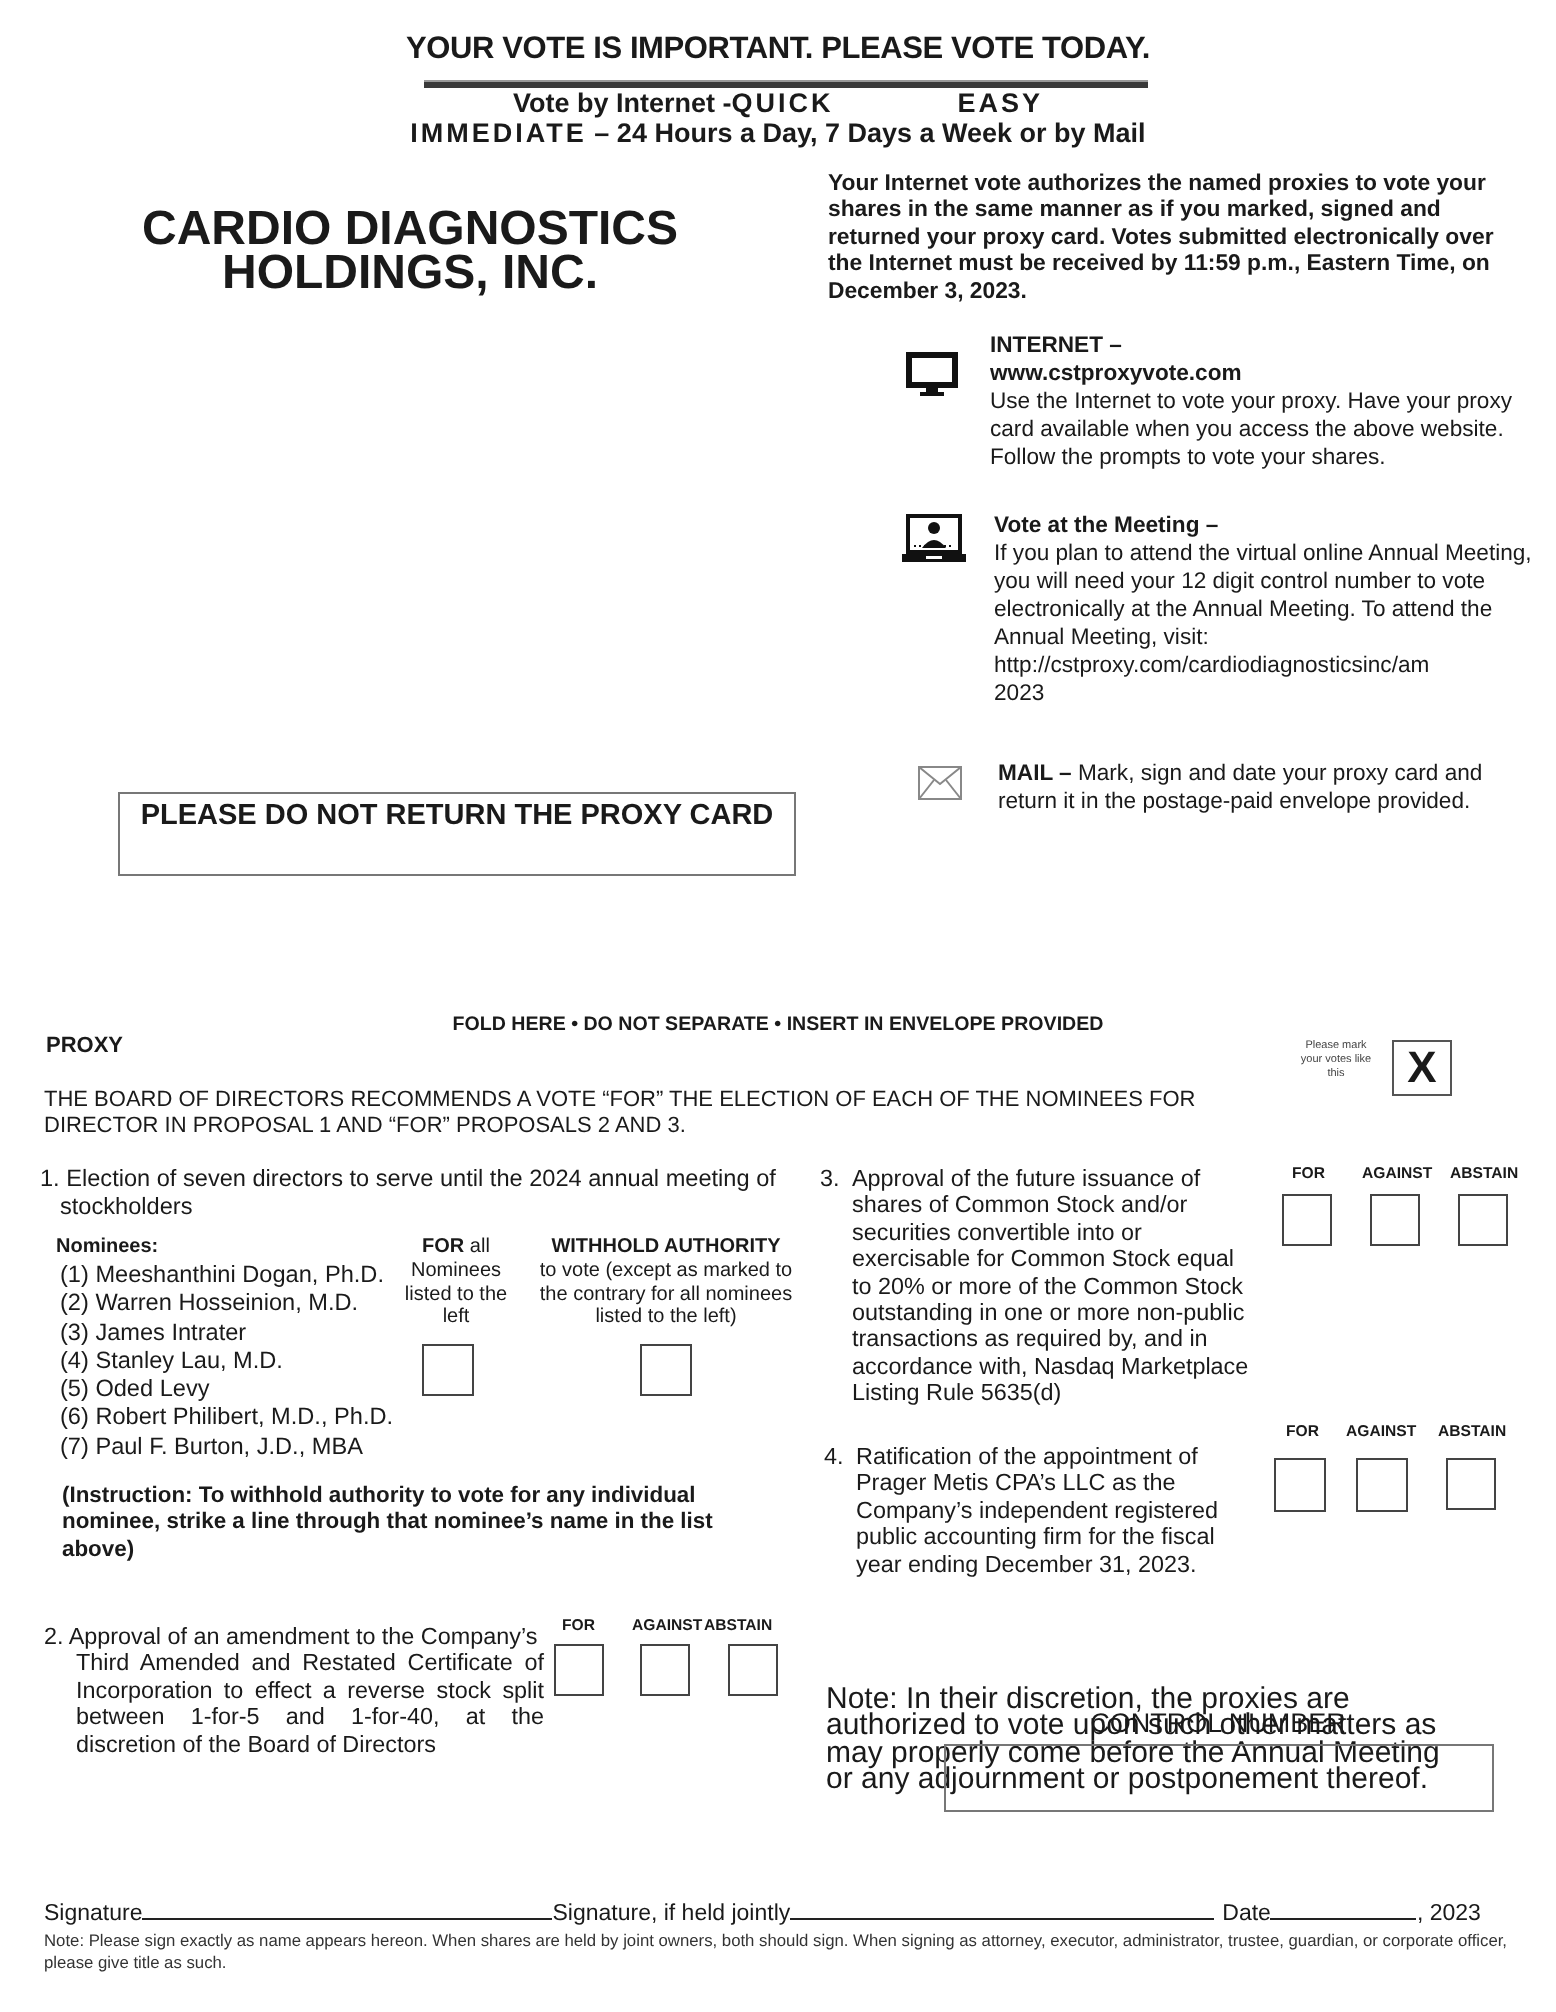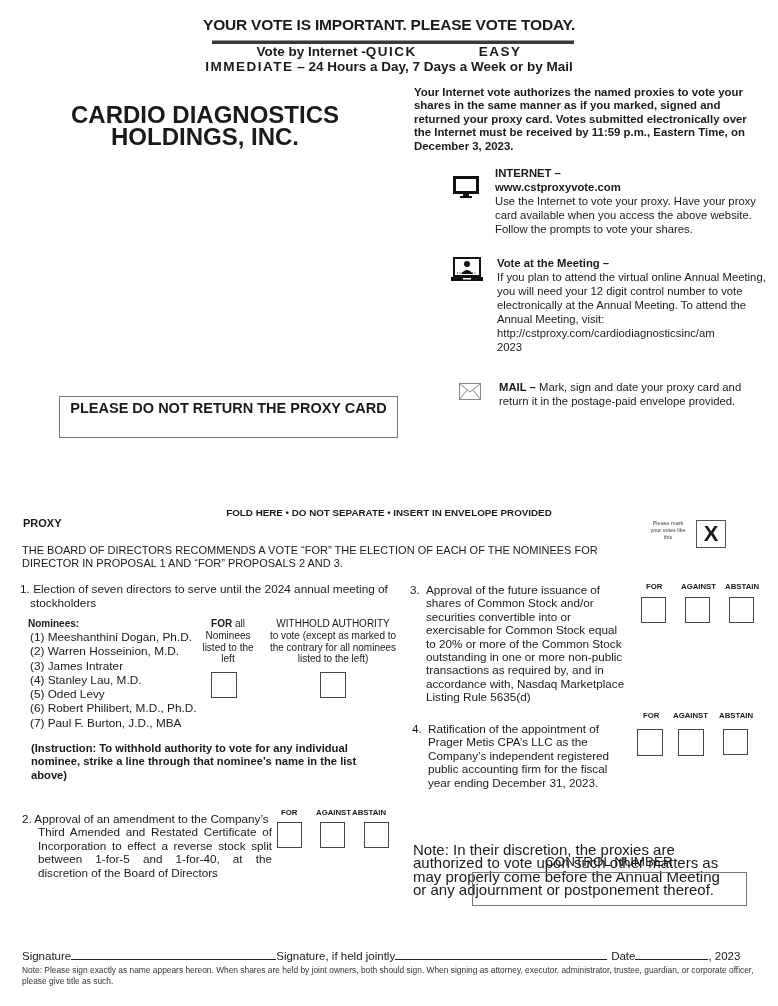--- a/index.html
+++ b/index.html
@@ -151,21 +151,21 @@
   <div>(3) James Intrater</div>
   <div>(4) Stanley Lau, M.D.</div>
   <div>(5) Oded Levy</div>
   <div>(6) Robert Philibert, M.D., Ph.D.</div>
   <div>(7) Paul F. Burton, J.D., MBA</div>
 </div>
 <div class="abs for-all">
   <b>FOR</b><span> all Nominees listed to the left</span>
 </div>
 <div class="abs withhold">
-  <div style="font-weight:normal">WITHHOLD AUTHORITY</div>
+  <div style="font-weight:bold">WITHHOLD AUTHORITY</div>
   <div>to vote (except as marked to the contrary for all nominees listed to the left)</div>
 </div>
 <div class="abs box b-forall"></div>
 <div class="abs box b-withhold"></div>
 
 <div class="abs instr">(Instruction:  To withhold authority to vote for any individual nominee, strike a line through that nominee’s name in the list above)</div>
 
 <div class="abs p2">
   <span>2.</span> <span>Approval of an amendment to the Company’s</span>
   <span class="ind">Third Amended and Restated Certificate of Incorporation to effect a reverse stock split between 1-for-5 and 1-for-40, at the discretion of the Board of Directors</span>

